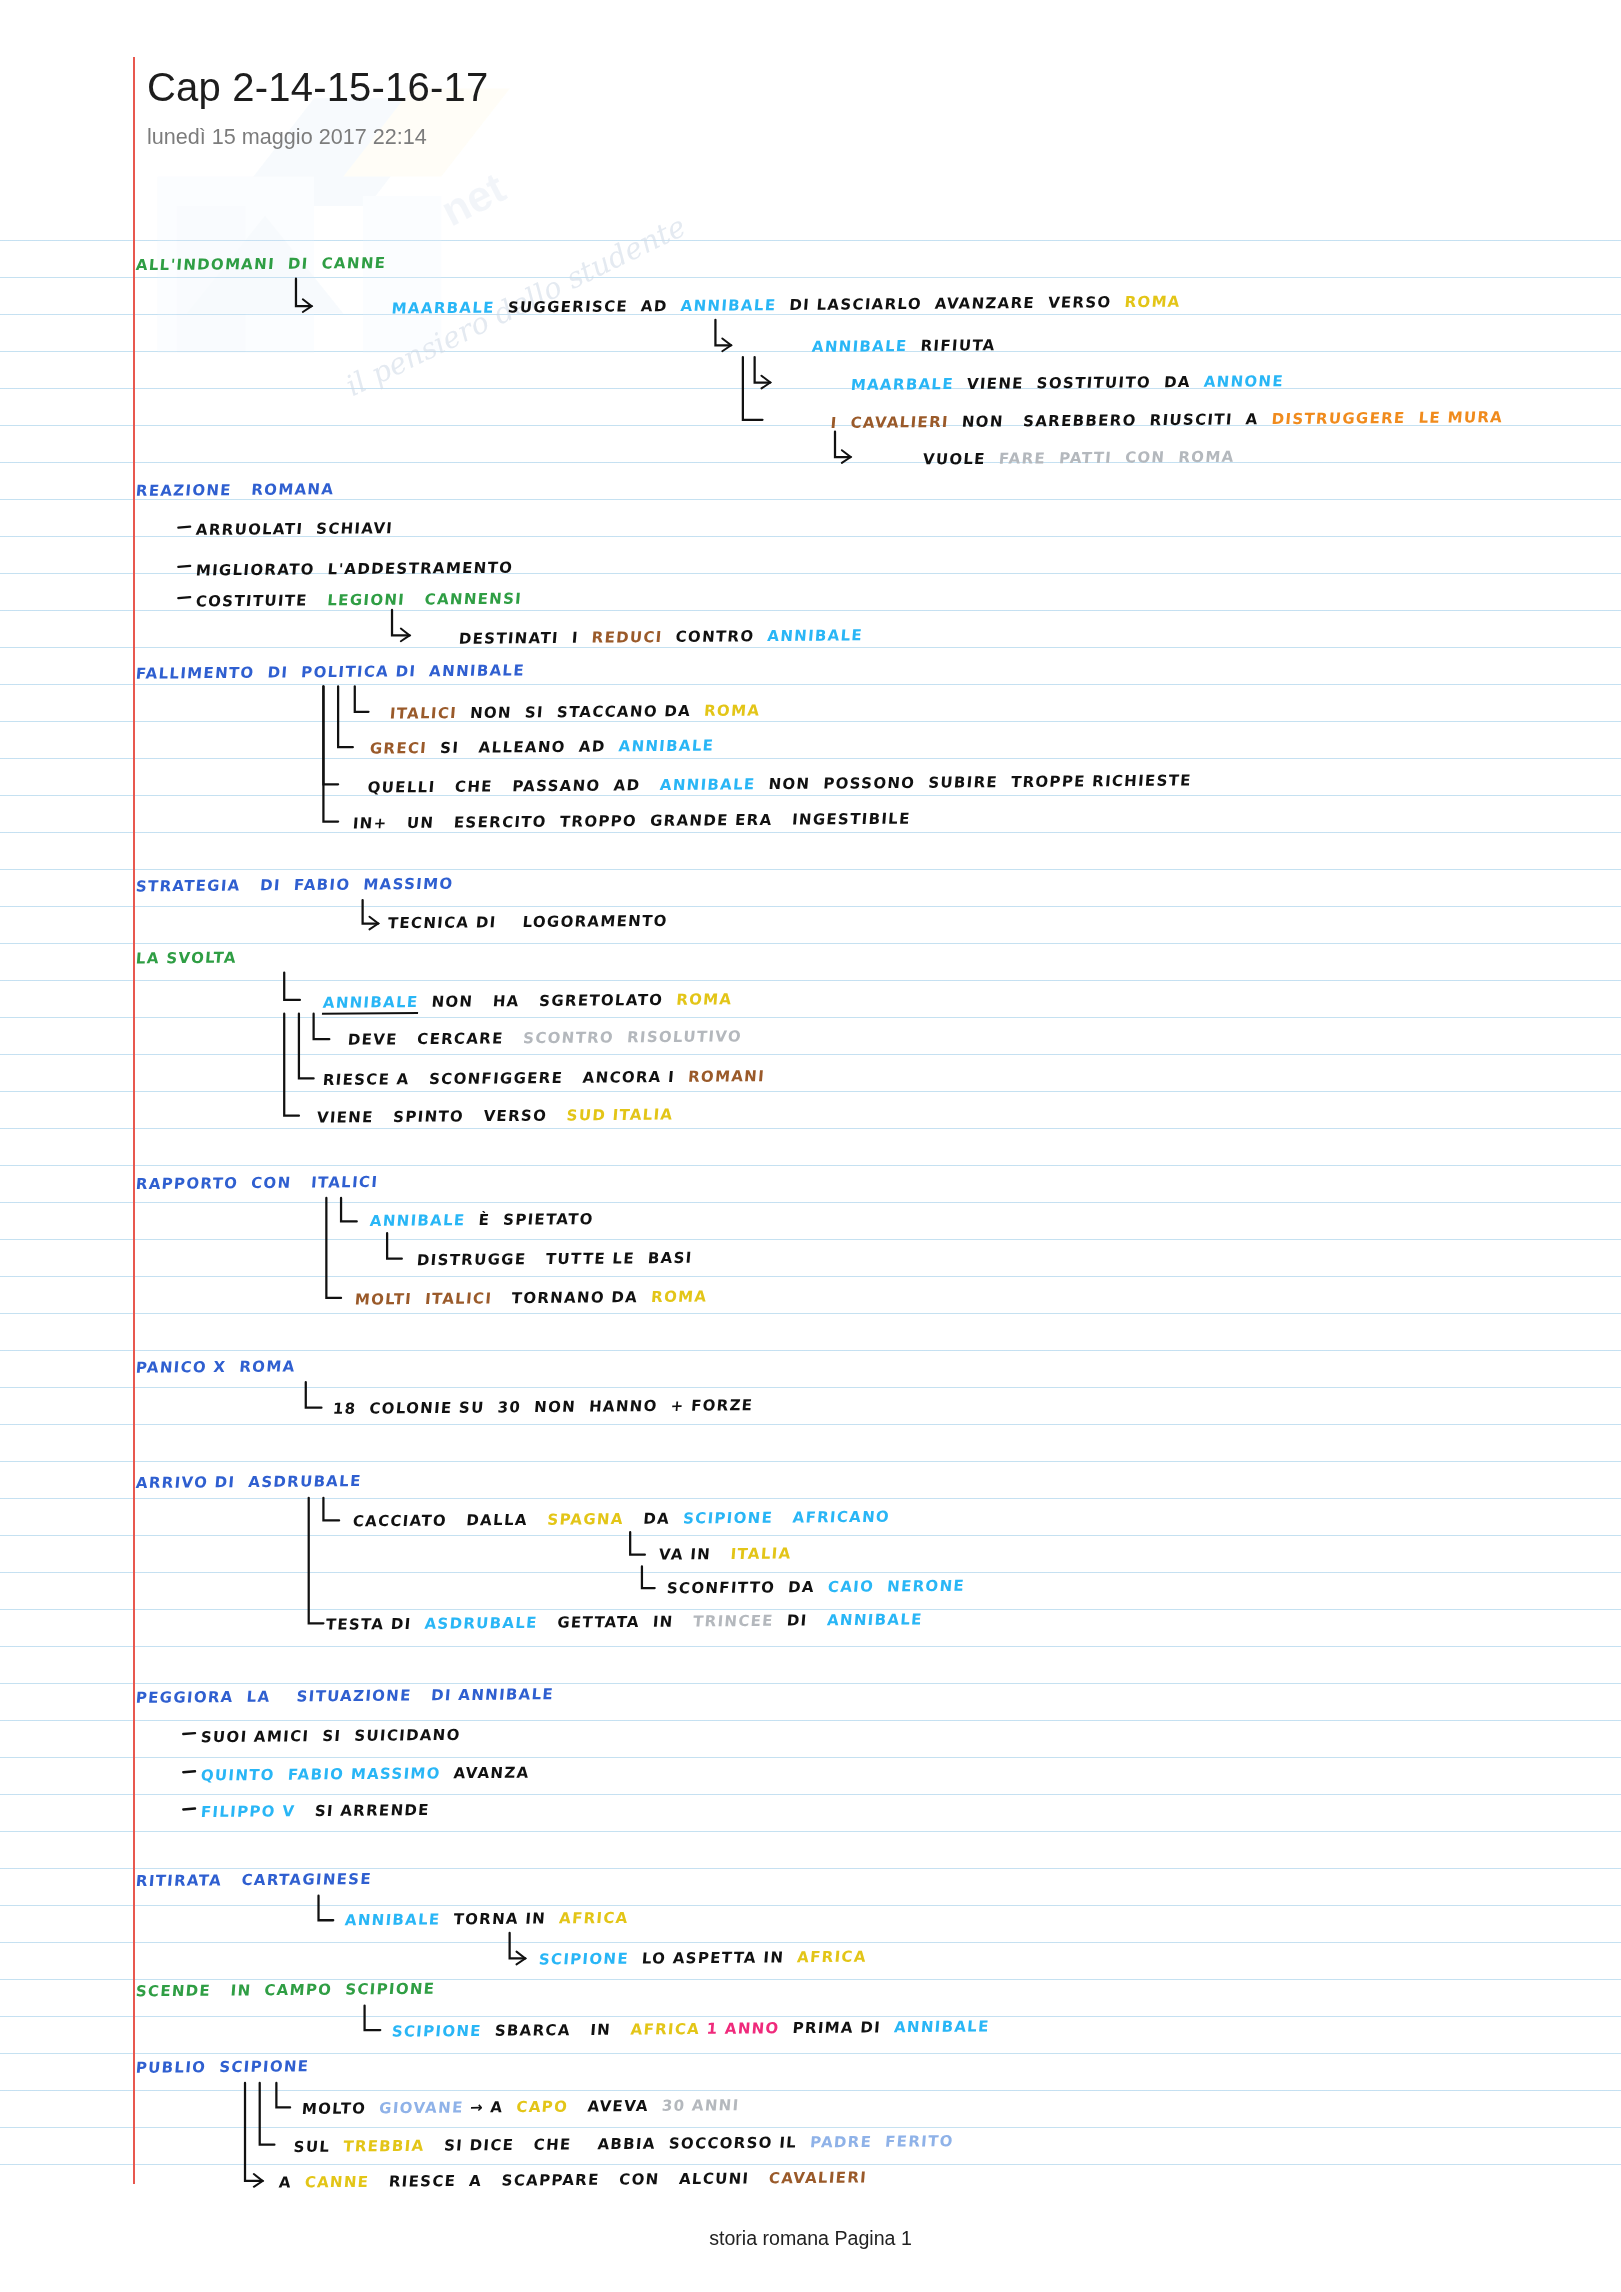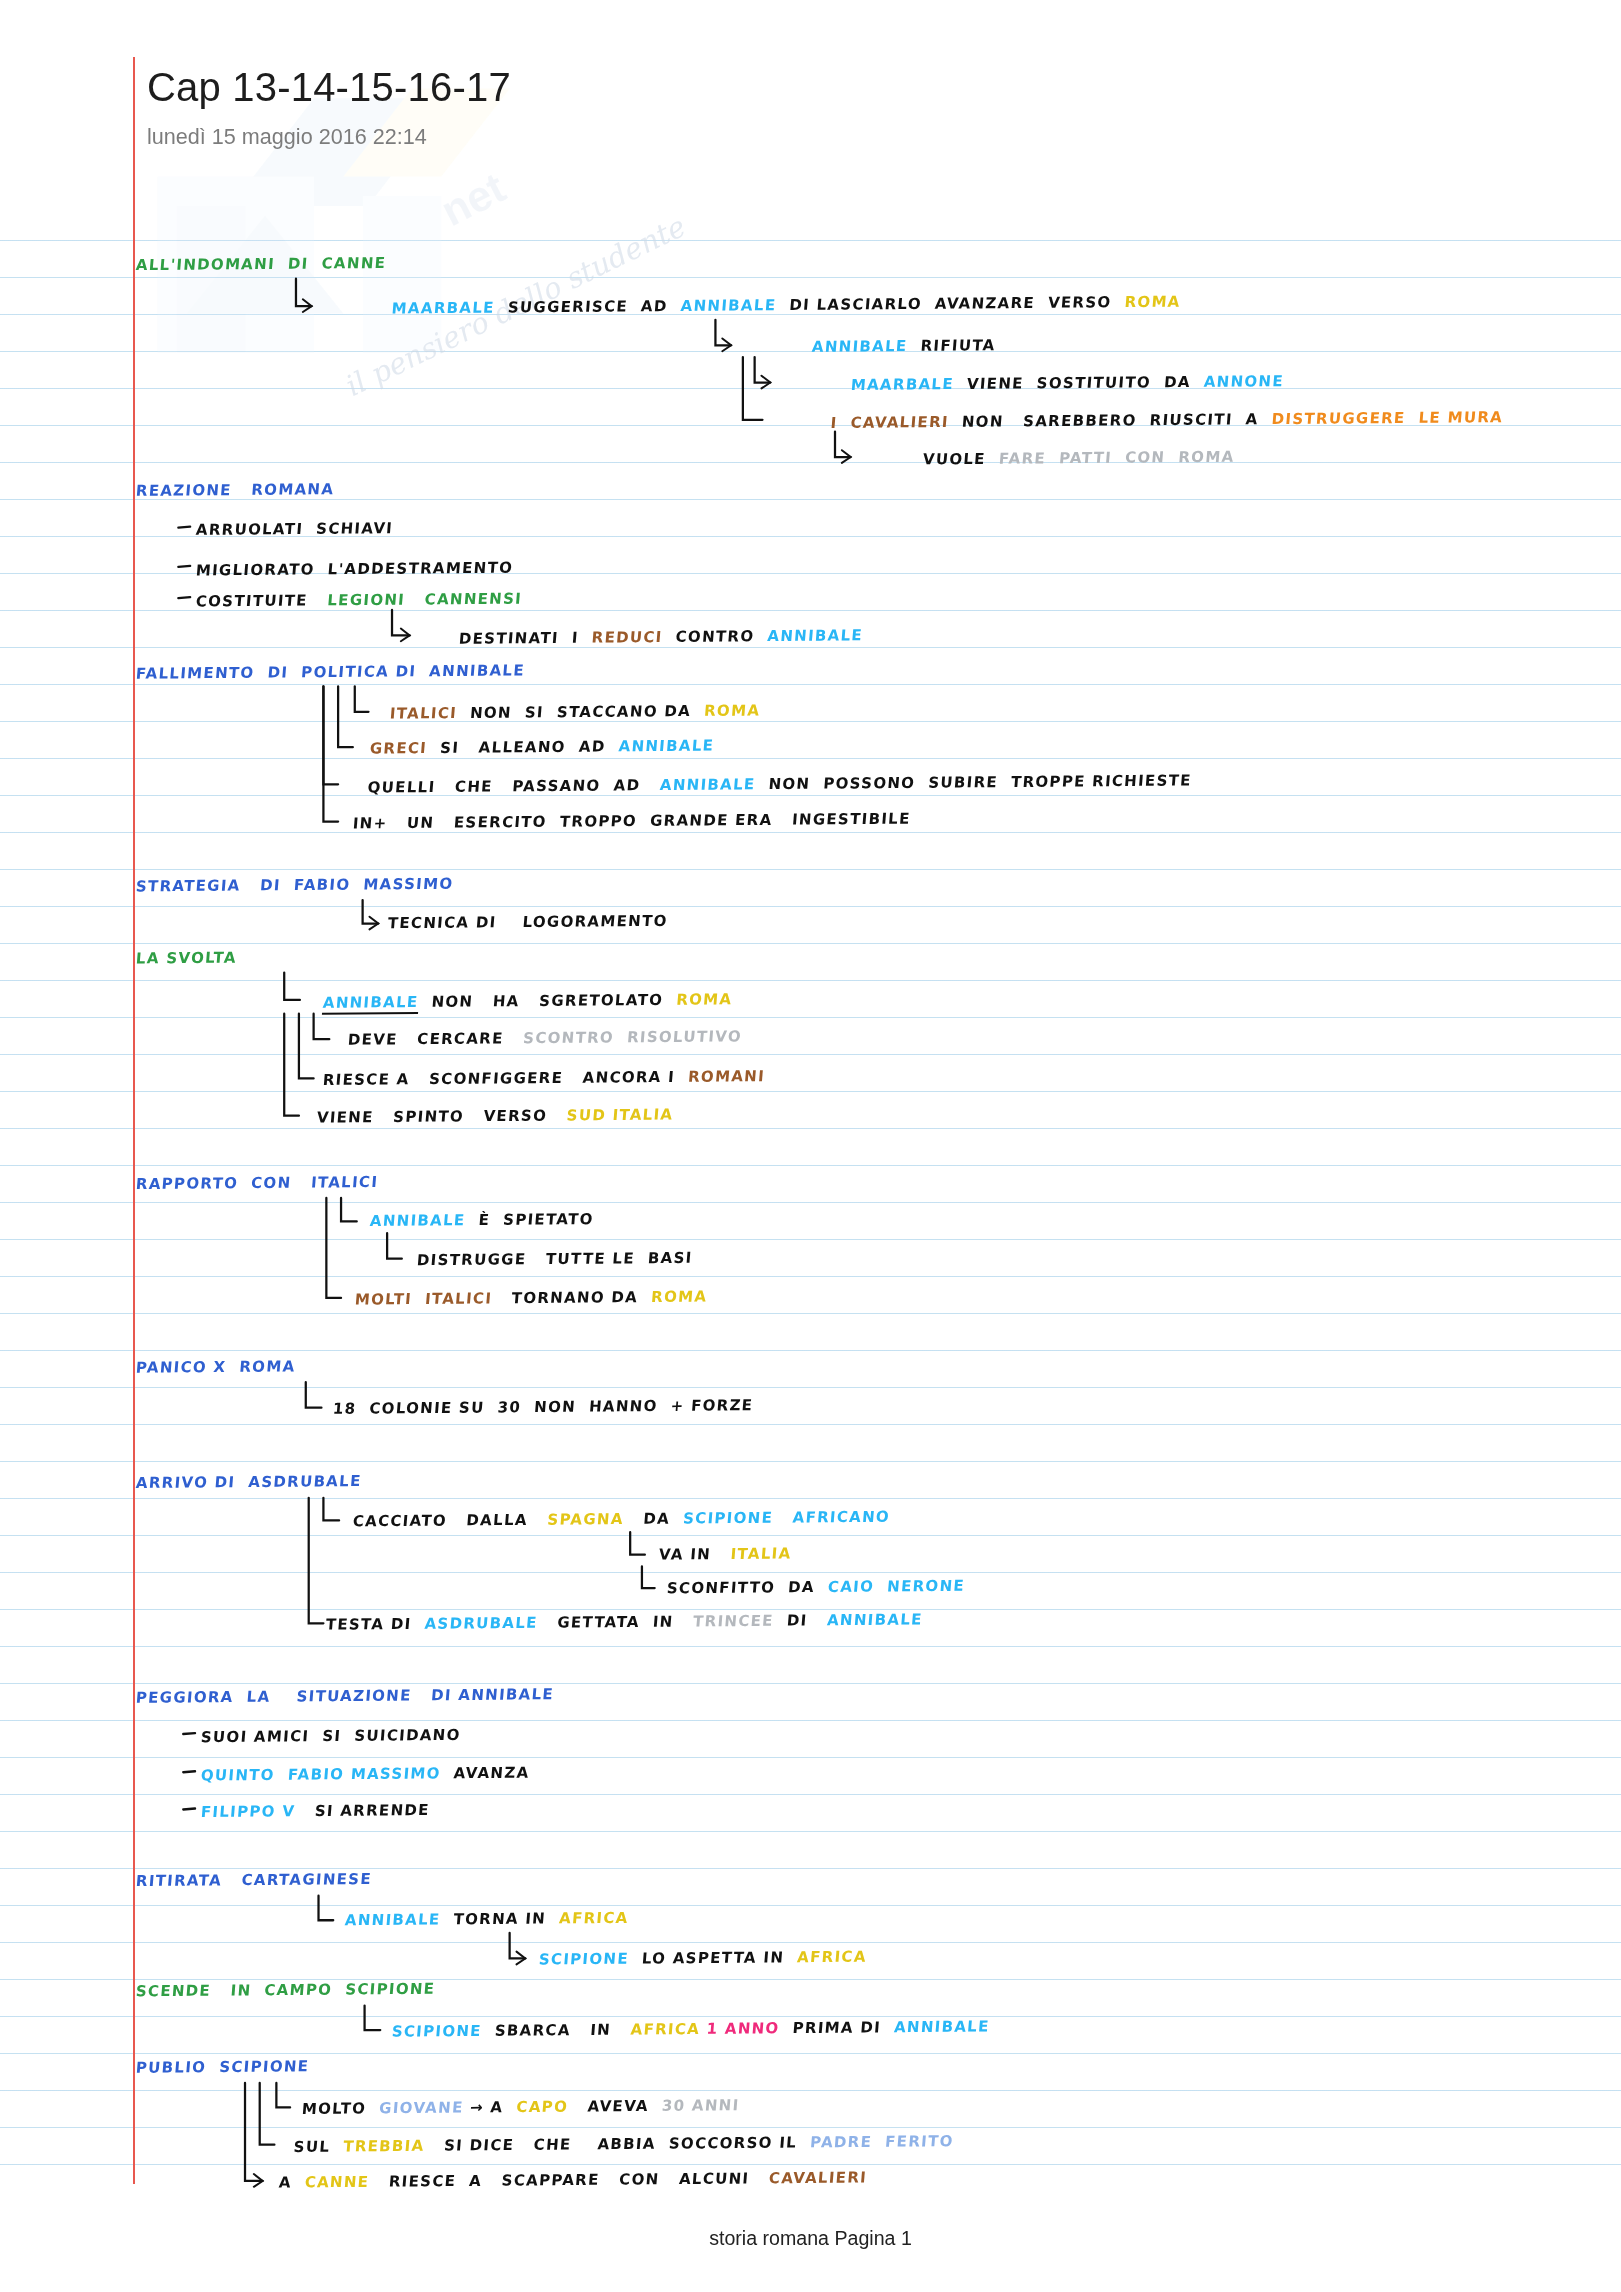--- a/index.html
+++ b/index.html
@@ -106,23 +106,23 @@
       <polygon points="60,150 130,150 130,300 60,300" fill="#dbe8f7"></polygon>
       <polygon points="150,160 230,260 70,260" fill="#cfe2f3"></polygon>
       <polygon points="250,140 330,140 330,300 250,300" fill="#e7f0fa"></polygon>
     </g>
   </svg>
   <div id="wm-net">net</div>
   <div id="wm-text">il pensiero dello studente</div>
 </div>
 
 <div id="header">
-  <div id="doc-title">Cap 13-14-15-16-17</div>
+  <div id="doc-title">Cap 2-14-15-16-17</div>
   <div id="doc-subline">
-    <span id="doc-date">lunedì 15 maggio 2016</span>
+    <span id="doc-date">lunedì 15 maggio 2017</span>
     <span id="doc-time">22:14</span>
   </div>
 </div>
 
 <svg id="connectors" viewBox="0 0 1654 2339" width="1621" height="2293">
     <path d="M 182 538 L 194 537" stroke="#111" stroke-width="2.4" fill="none" stroke-linecap="round"></path>
     <path d="M 182 578 L 194 577" stroke="#111" stroke-width="2.4" fill="none" stroke-linecap="round"></path>
     <path d="M 182 610 L 194 609" stroke="#111" stroke-width="2.4" fill="none" stroke-linecap="round"></path>
     <path d="M 187 1769 L 199 1768" stroke="#111" stroke-width="2.4" fill="none" stroke-linecap="round"></path>
     <path d="M 187 1808 L 199 1807" stroke="#111" stroke-width="2.4" fill="none" stroke-linecap="round"></path>

